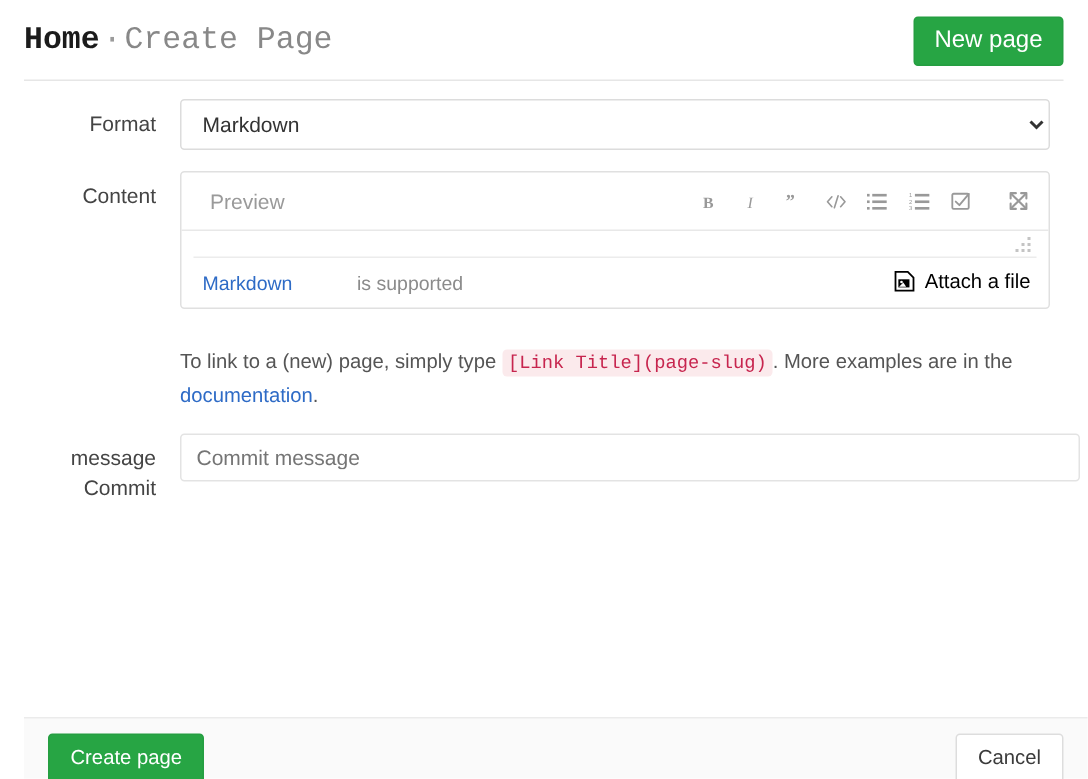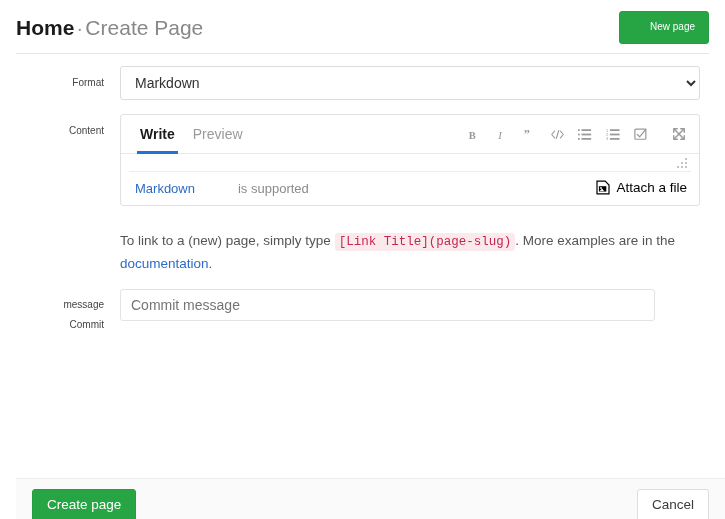--- a/index.html
+++ b/index.html
@@ -24,41 +24,42 @@
     height: 41px;
     box-sizing: border-box;
   }
   .page-title {
     font-size: 21px;
     line-height: 27px;
     font-weight: 400;
     color: #888888;
     margin: 0;
     white-space: nowrap;
+    font-family: Liberation Mono, monospace;
   }
   .page-title .crumb-strong {
     font-weight: bold;
     color: #1b1b1b;
   }
   .page-title .crumb-sep {
     color: #9b9b9b;
     padding: 0 2px;
   }
 
   .new-page-button {
     position: absolute;
     top: 11px;
     right: 16px;
     background: #27a544;
     color: #ffffff;
     border: 1px solid #259e41;
     border-radius: 3px;
-    font-size: 10px;
+    font-size: 16px;
     line-height: 16px;
-    padding: 7px 13px 8px 30px;
+    padding: 7px 13px 8px 13px;
     cursor: pointer;
     font-family: "Liberation Sans", sans-serif;
   }
 
   .header-divider {
     margin: 12px 16px 0 16px;
     border-top: 1px solid #e6e6e6;
     height: 0;
   }
 
@@ -70,21 +71,21 @@
     display: flex;
     align-items: flex-start;
     margin-bottom: 14px;
   }
   .form-label {
     width: 120px;
     flex: 0 0 120px;
     text-align: right;
     padding-right: 16px;
     box-sizing: border-box;
-    font-size: 10px;
+    font-size: 14px;
     line-height: 19px;
     color: #444444;
     padding-top: 7px;
   }
   .form-control {
     flex: 1 1 auto;
     min-width: 0;
     padding-right: 12px;
   }
 
@@ -250,21 +251,21 @@
   }
 
   
   .commit-row { margin-top: 14px; }
   .commit-row .form-label {
     line-height: 20px;
     padding-top: 6px;
   }
   .commit-input {
     display: block;
-    width: 535px;
+    width: 600px;
     height: 32px;
     box-sizing: border-box;
     padding: 6px 10px;
     font-size: 14px;
     font-family: "Liberation Sans", sans-serif;
     color: #000000;
     background: #ffffff;
     border: 1px solid #e3e3e3;
     border-radius: 3px;
     outline: none;
@@ -332,21 +333,20 @@
     </div>
   </div>
 
   <div class="form-row">
     <div class="form-label">Content</div>
     <div class="form-control">
 
       <div class="editor-box">
 
         <div class="editor-tabbar">
-          <div class="editor-tab is-active">Write</div>
           <div class="editor-tab">Preview</div>
 
           <div class="toolbar">
             <button class="tool-btn">
               <svg width="13" height="13" viewBox="0 0 16 16" fill="currentColor">
                   <text x="2" y="13" font-family="Liberation Serif, serif" font-size="13" font-weight="bold" fill="currentColor">B</text>
                 </svg>
             </button>
             <button class="tool-btn">
               <svg width="13" height="13" viewBox="0 0 16 16" fill="currentColor">

